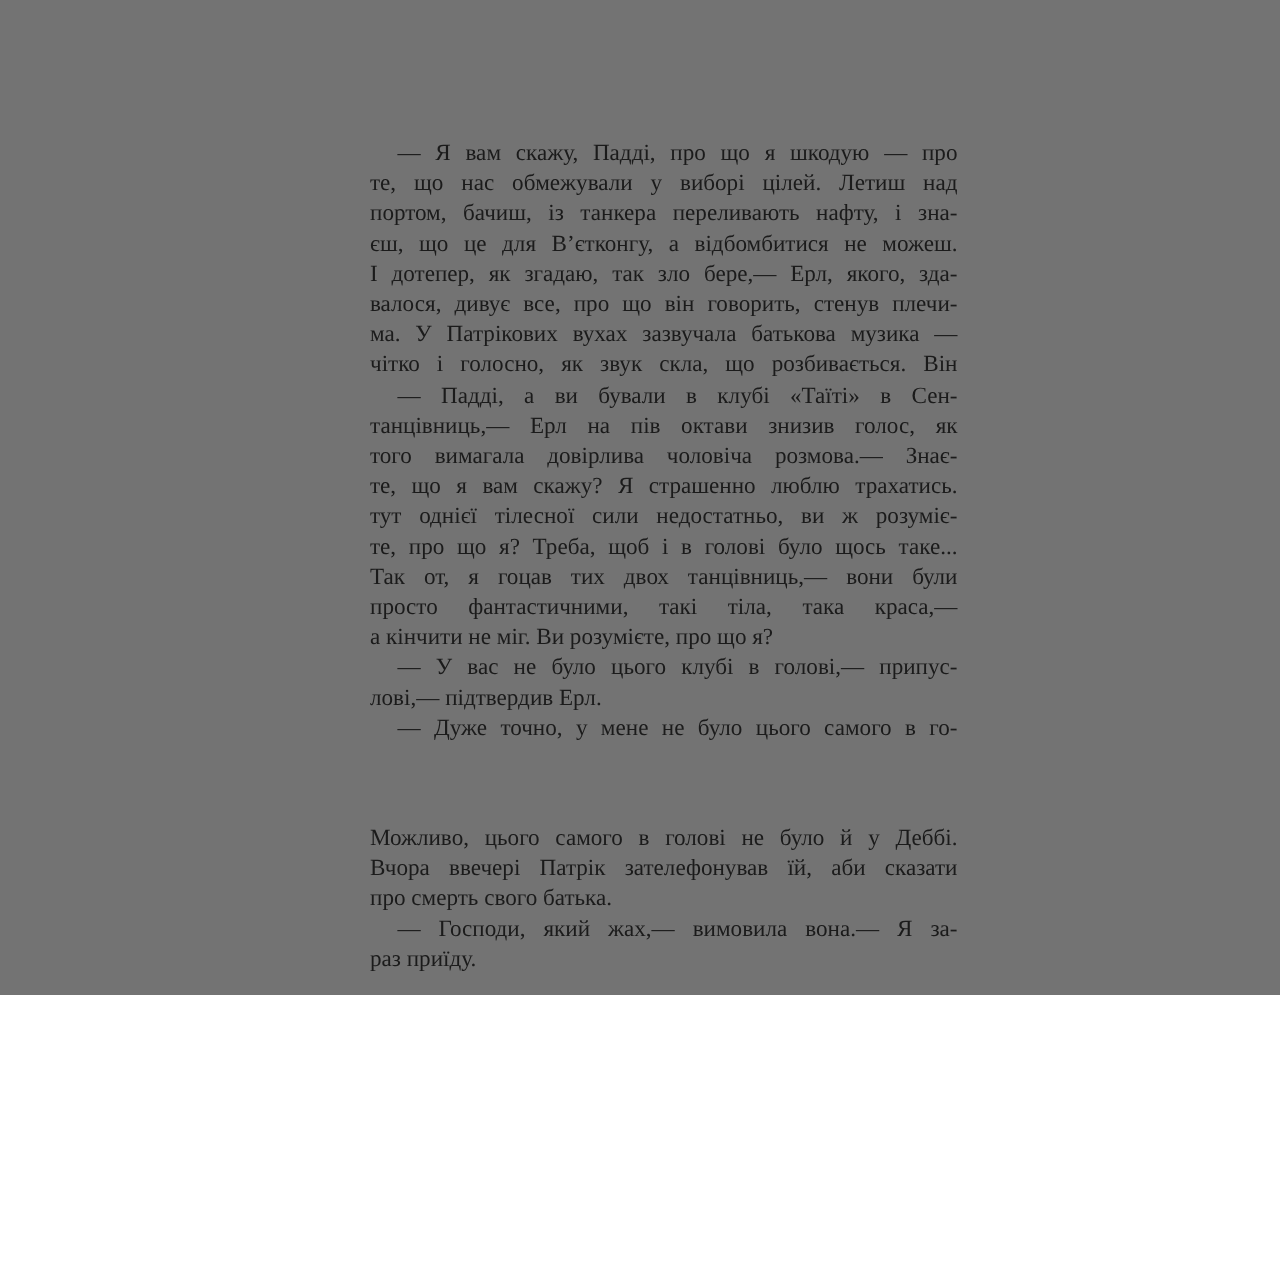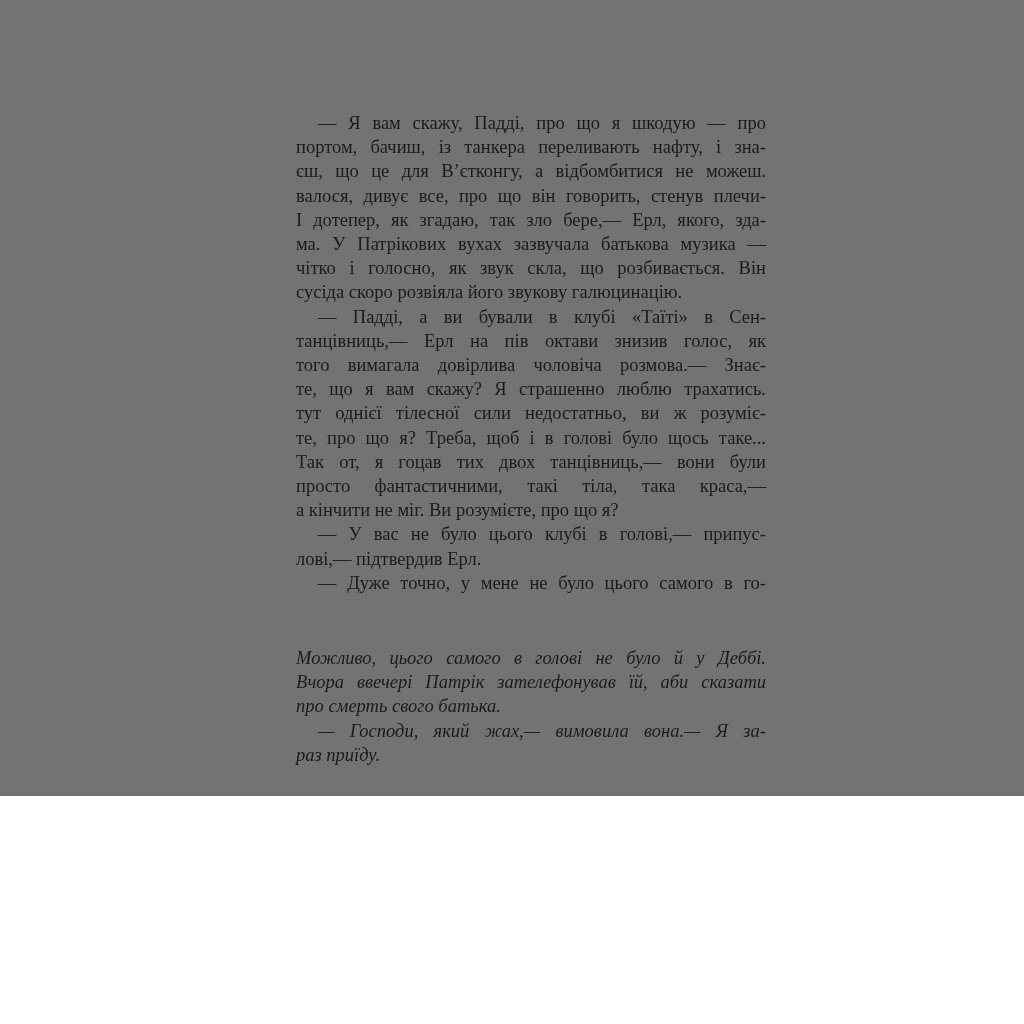--- a/index.html
+++ b/index.html
@@ -19,22 +19,21 @@
   }
   .text-block {
     position: absolute;
     left: 296px;
     top: 111px;
     width: 470px;
     font-size: 18.5px;
     line-height: 24.2px;
   }
   .section + .section {
-    margin-top: 51px;
-    font-style: italic;
+    margin-top: 64px;
   }
   .paragraph {
     margin: 0;
   }
   .line {
     text-align: justify;
     text-align-last: justify;
     white-space: normal;
   }
   .line.last {
@@ -55,27 +54,27 @@
   }
 </style>
 </head>
 <body>
 
 <div class="page">
   <div class="text-block">
       <div class="section">
         <div class="paragraph">
           <div class="line indent">— Я вам скажу, Падді, про що я шкодую — про</div>
+          <div class="line">те, що нас обмежували у виборі цілей. Летиш над</div>
           <div class="line">портом, бачиш, із танкера переливають нафту, і зна-</div>
           <div class="line">єш, що це для В’єтконгу, а відбомбитися не можеш.</div>
+          <div class="line">І дотепер, як згадаю, так зло бере,— Ерл, якого, зда-</div>
           <div class="line">валося, дивує все, про що він говорить, стенув плечи-</div>
-          <div class="line">І дотепер, як згадаю, так зло бере,— Ерл, якого, зда-</div>
           <div class="line">ма. У Патрікових вухах зазвучала батькова музика —</div>
           <div class="line">чітко і голосно, як звук скла, що розбивається. Він</div>
-          <div class="line last">сусіда скоро розвіяла його звукову галюцинацію.</div>
         </div>
         <div class="paragraph">
           <div class="line indent">— Падді, а ви бували в клубі «Таїті» в Сен-</div>
           <div class="line">танцівниць,— Ерл на пів октави знизив голос, як</div>
           <div class="line">того вимагала довірлива чоловіча розмова.— Знає-</div>
           <div class="line">те, що я вам скажу? Я страшенно люблю трахатись.</div>
           <div class="line">тут однієї тілесної сили недостатньо, ви ж розуміє-</div>
           <div class="line">те, про що я? Треба, щоб і в голові було щось таке...</div>
           <div class="line">Так от, я гоцав тих двох танцівниць,— вони були</div>
           <div class="line">просто фантастичними, такі тіла, така краса,—</div>

